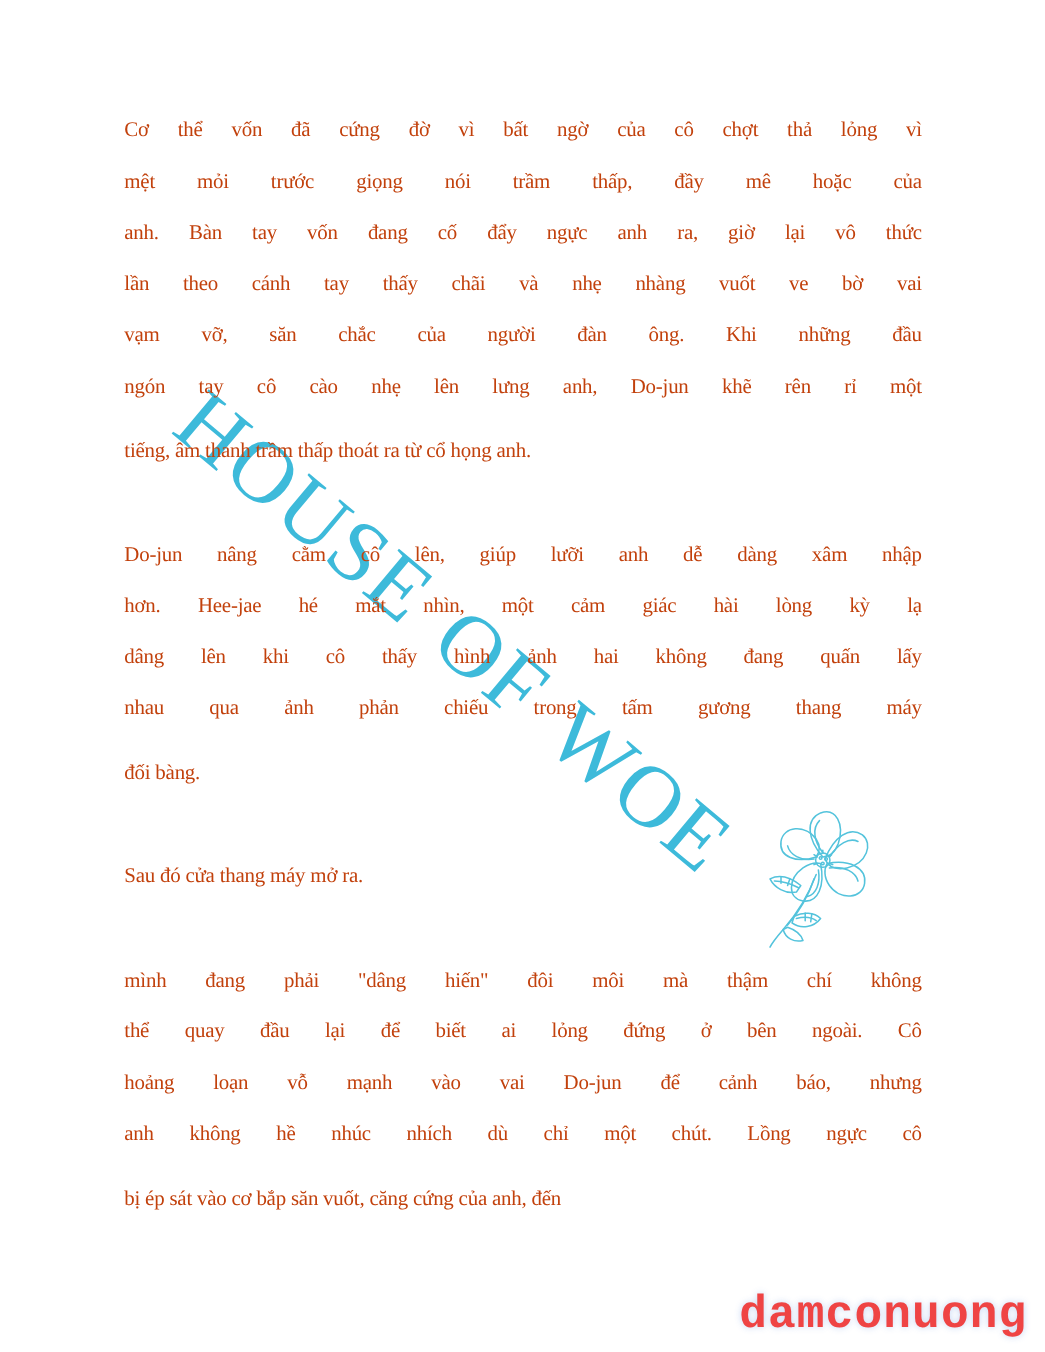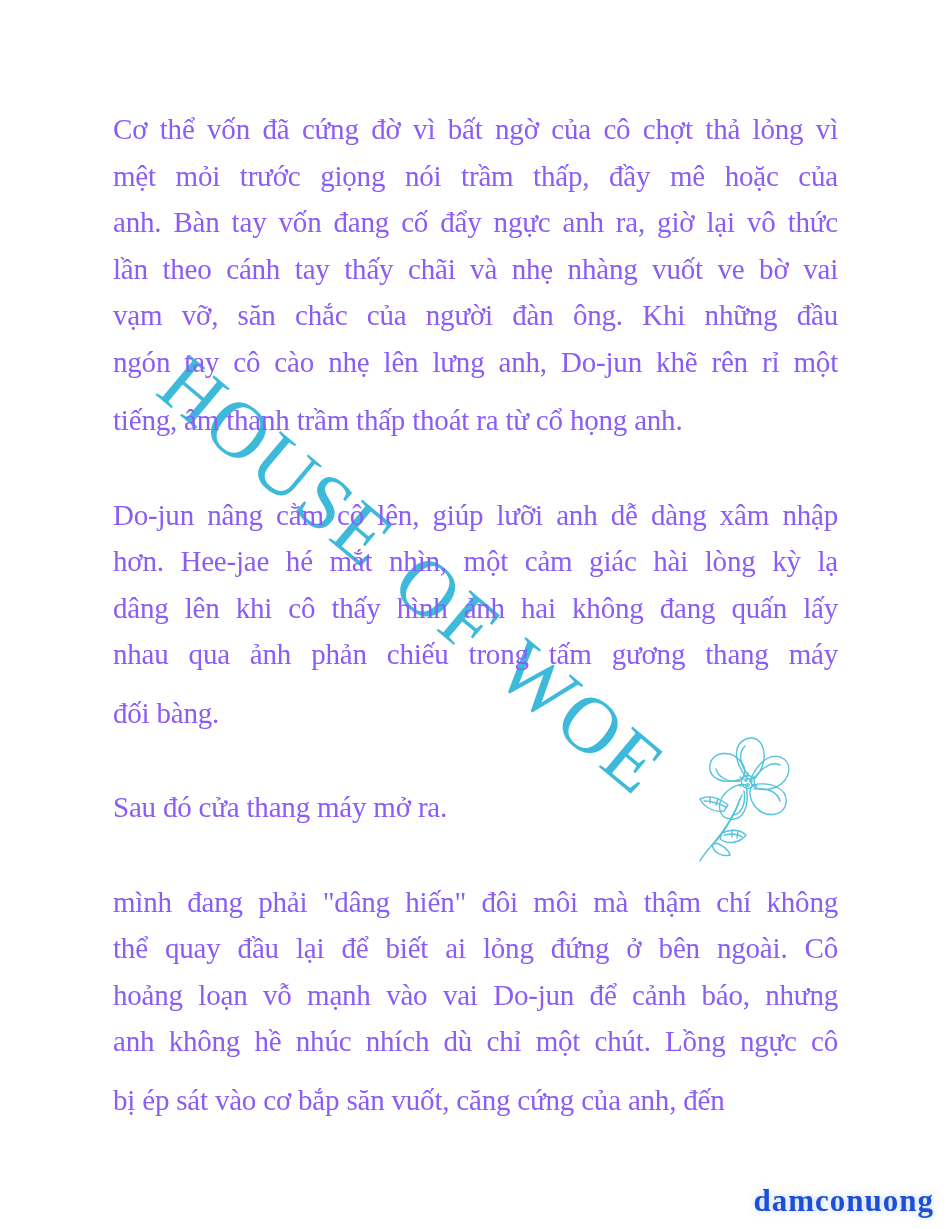--- a/index.html
+++ b/index.html
@@ -14,25 +14,25 @@
     overflow: hidden;
     font-family: "Liberation Serif", "DejaVu Serif", serif;
   }
   .page {
     position: absolute;
     inset: 0;
     background: #ffffff;
   }
   .text-block {
     position: absolute;
-    top: 106px;
+    top: 96px;
     left: 113px;
     right: 112px;
-    color: #8b5cf6;
-    font-size: 29px;
+    color: #c2410c;
+    font-size: 19px;
     line-height: 46.5px;
     letter-spacing: -0.2px;
   }
   .paragraph {
     margin: 0 0 48px 0;
   }
   .line {
     text-align: justify;
     text-align-last: justify;
   }
@@ -66,25 +66,25 @@
     pointer-events: none;
   }
   .watermark-flower svg {
     width: 100%;
     height: 100%;
   }
   .site-watermark {
     position: absolute;
     right: 16px;
     bottom: 10px;
-    font-family: Liberation Serif, serif;
+    font-family: Liberation Mono, monospace;
     font-weight: bold;
-    font-size: 31px;
+    font-size: 42px;
     letter-spacing: 1px;
-    color: #1d4ed8;
+    color: #ef4444;
     text-shadow: 0 0 7px rgba(190, 208, 242, 0.9);
   }
 </style>
 </head>
 <body>
 
 <div class="page">
 
   <div class="watermark-text">HOUSE OF WOE</div>
 

